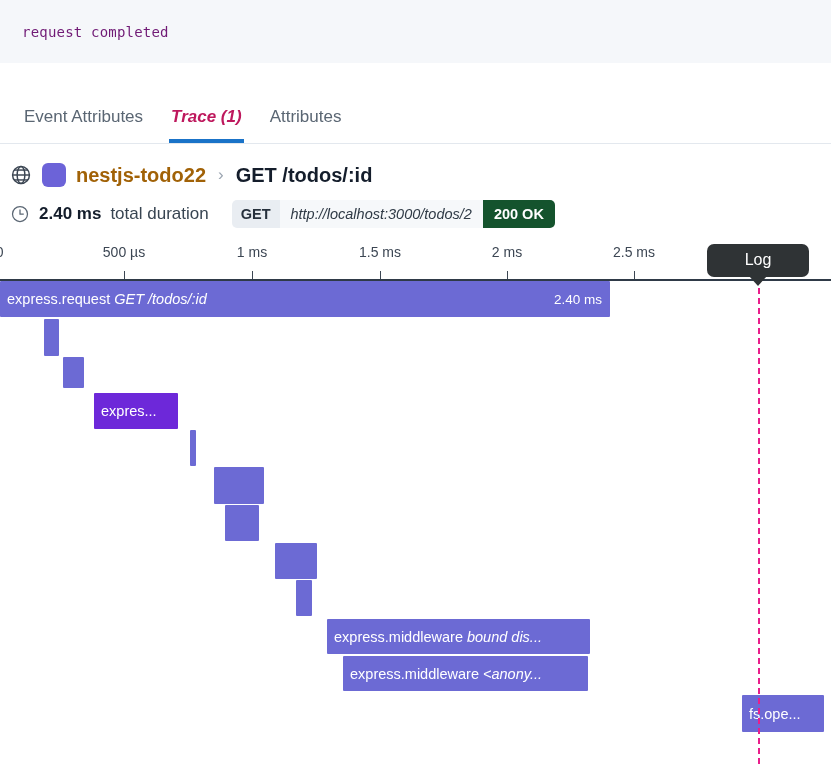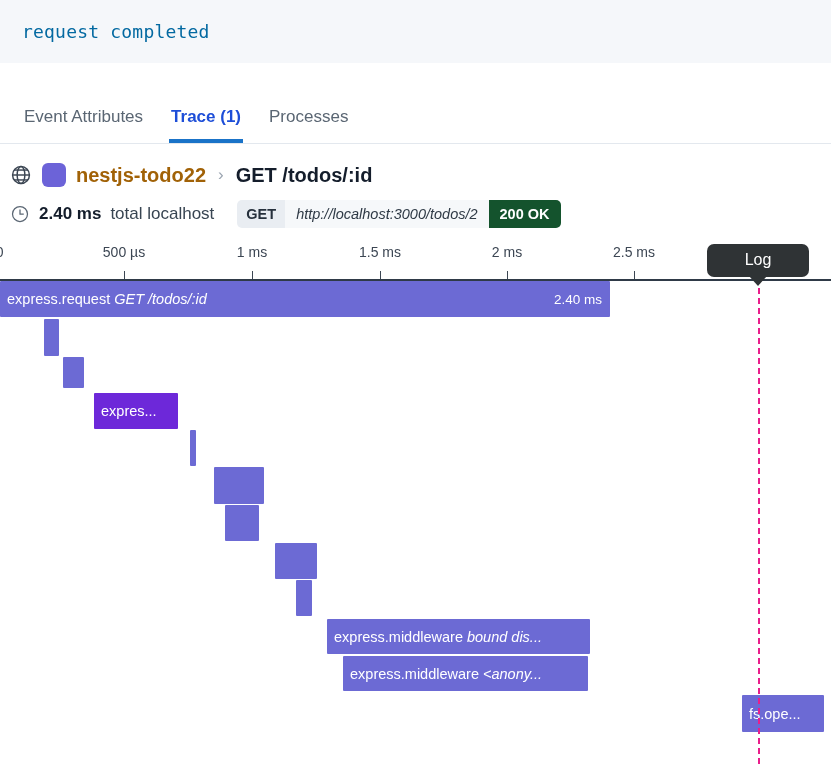--- a/index.html
+++ b/index.html
@@ -16,22 +16,22 @@
   
   .log-banner {
     height: 63px;
     background: #f5f7fa;
     display: flex;
     align-items: center;
     padding: 0 22px;
   }
   .log-banner-text {
     font-family: "DejaVu Sans Mono", "Liberation Mono", monospace;
-    font-size: 18px;
-    color: #0369a1;
+    font-size: 14px;
+    color: #701a75;
     letter-spacing: 0.2px;
   }
 
   
   .tabbar {
     position: relative;
     height: 81px;
     display: flex;
     align-items: flex-end;
     padding-left: 10px;
@@ -39,22 +39,23 @@
   }
   .tab {
     position: relative;
     font-size: 17px;
     color: #5a6673;
     padding: 0 14px 16px 14px;
     cursor: pointer;
     white-space: nowrap;
   }
   .tab.active {
-    color: #1d4ed8;
-    font-weight: 700;
+    color: #be185d;
+    font-weight: 700;
+    font-style: italic;
   }
   .tab.active::after {
     content: "";
     position: absolute;
     left: 12px; right: 12px; bottom: 0;
     height: 4px;
     background: #1a73c8;
   }
 
   
@@ -228,21 +229,21 @@
 </head>
 <body>
 
 <div class="log-banner">
   <div class="log-banner-text">request completed</div>
 </div>
 
 <div class="tabbar">
   <div class="tab">Event Attributes</div>
   <div class="tab active">Trace (1)</div>
-  <div class="tab">Processes</div>
+  <div class="tab">Attributes</div>
 </div>
 
 <div class="trace-head">
 
   <div class="trace-title">
     <span class="globe-icon">
       <svg viewBox="0 0 24 24" width="22" height="22" fill="none" stroke="#3c4653" stroke-width="1.6">
         <circle cx="12" cy="12" r="9.2"></circle>
         <ellipse cx="12" cy="12" rx="4.2" ry="9.2"></ellipse>
         <line x1="2.8" y1="12" x2="21.2" y2="12"></line>
@@ -257,21 +258,21 @@
   </div>
 
   <div class="trace-sub">
     <span class="clock-icon">
       <svg viewBox="0 0 24 24" width="20" height="20" fill="none" stroke="#5a6673" stroke-width="1.5">
         <circle cx="12" cy="12" r="9"></circle>
         <polyline points="12,6.5 12,12 16.5,12"></polyline>
       </svg>
     </span>
     <span class="dur-val">2.40 ms</span>
-    <span class="dur-label">total localhost</span>
+    <span class="dur-label">total duration</span>
 
     <span class="req-chip">
       <span class="chip-method">GET</span>
       <span class="chip-url">http://localhost:3000/todos/2</span>
       <span class="chip-status">200 OK</span>
     </span>
   </div>
 </div>
 
 <div class="waterfall">

